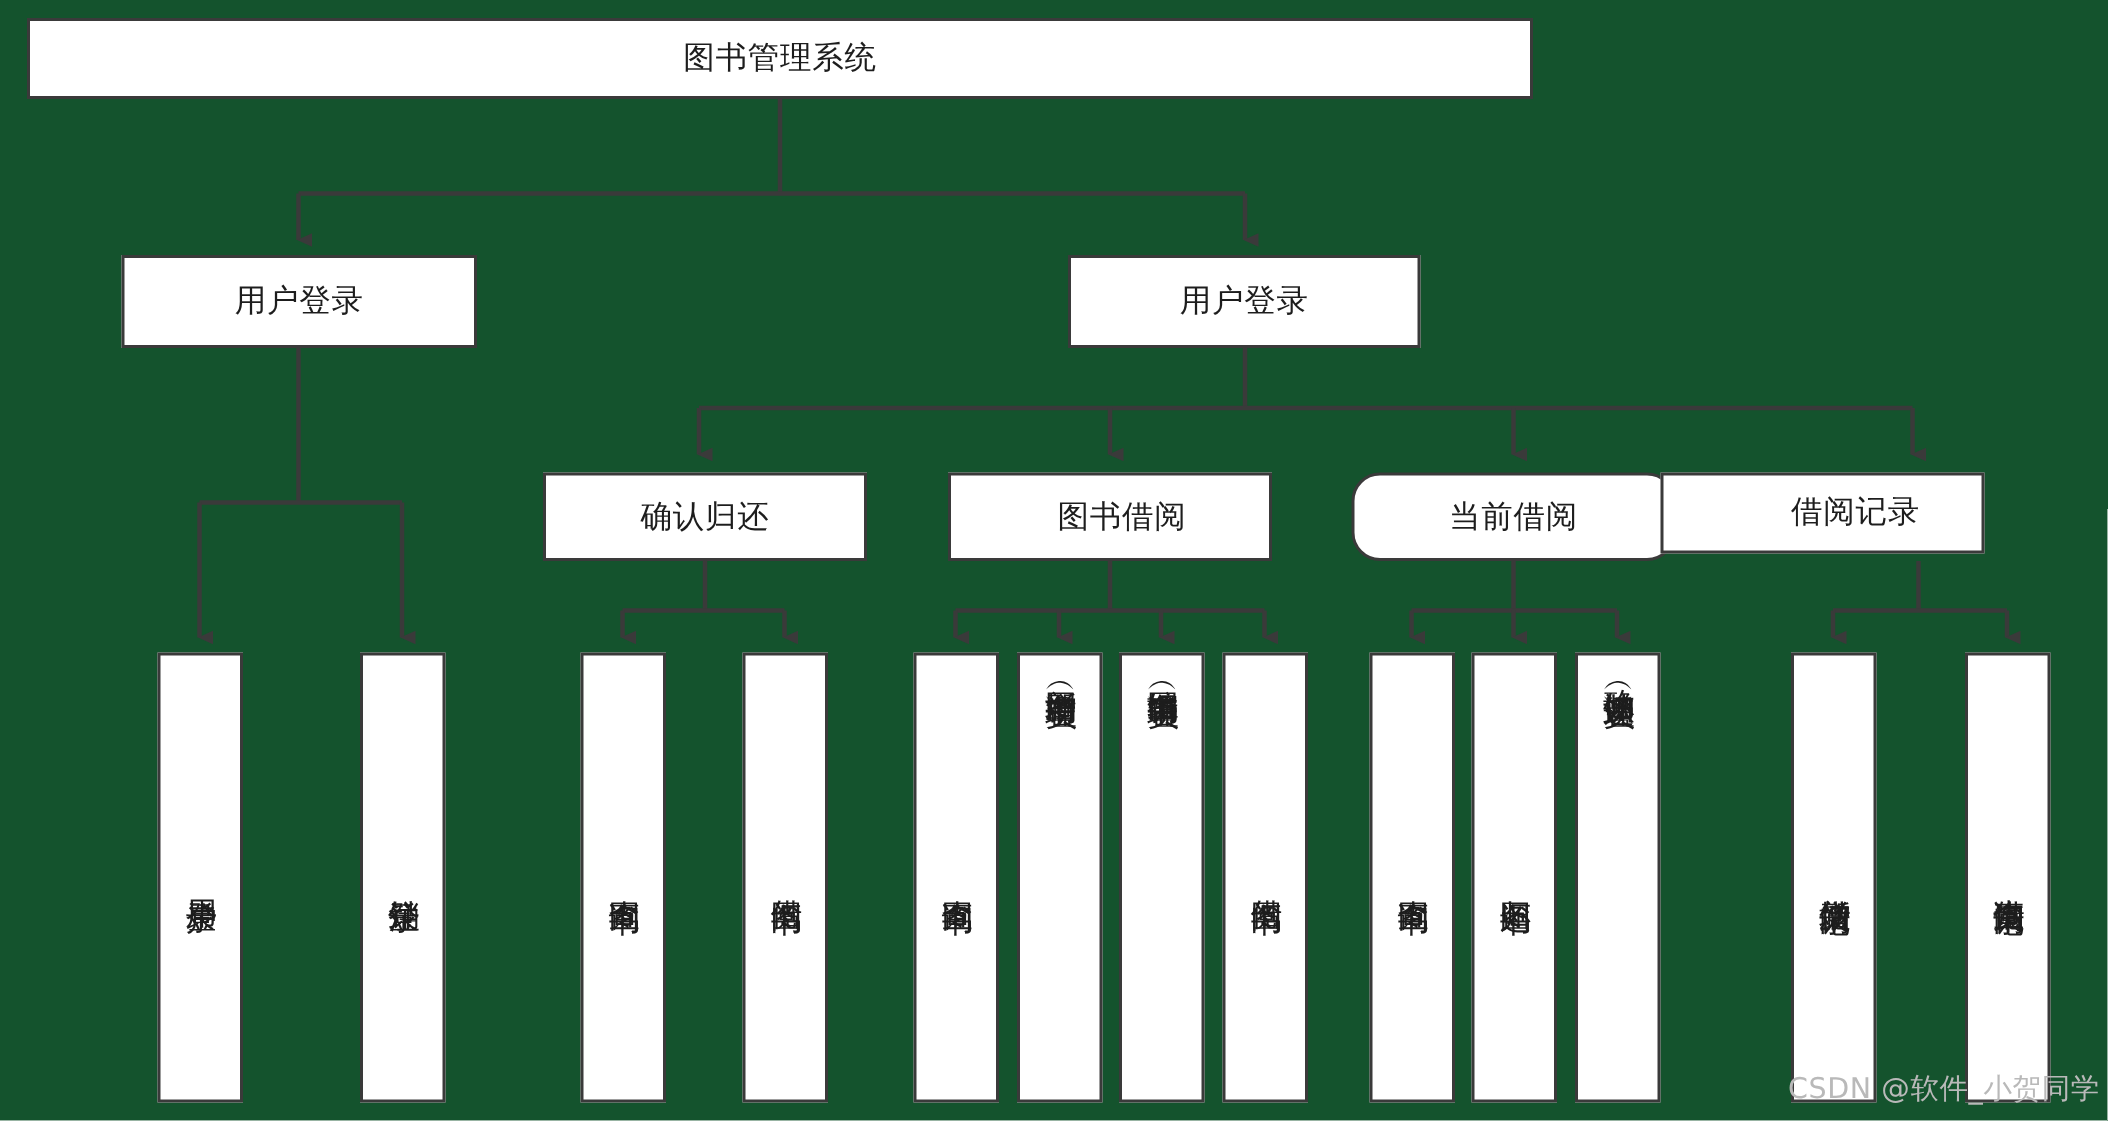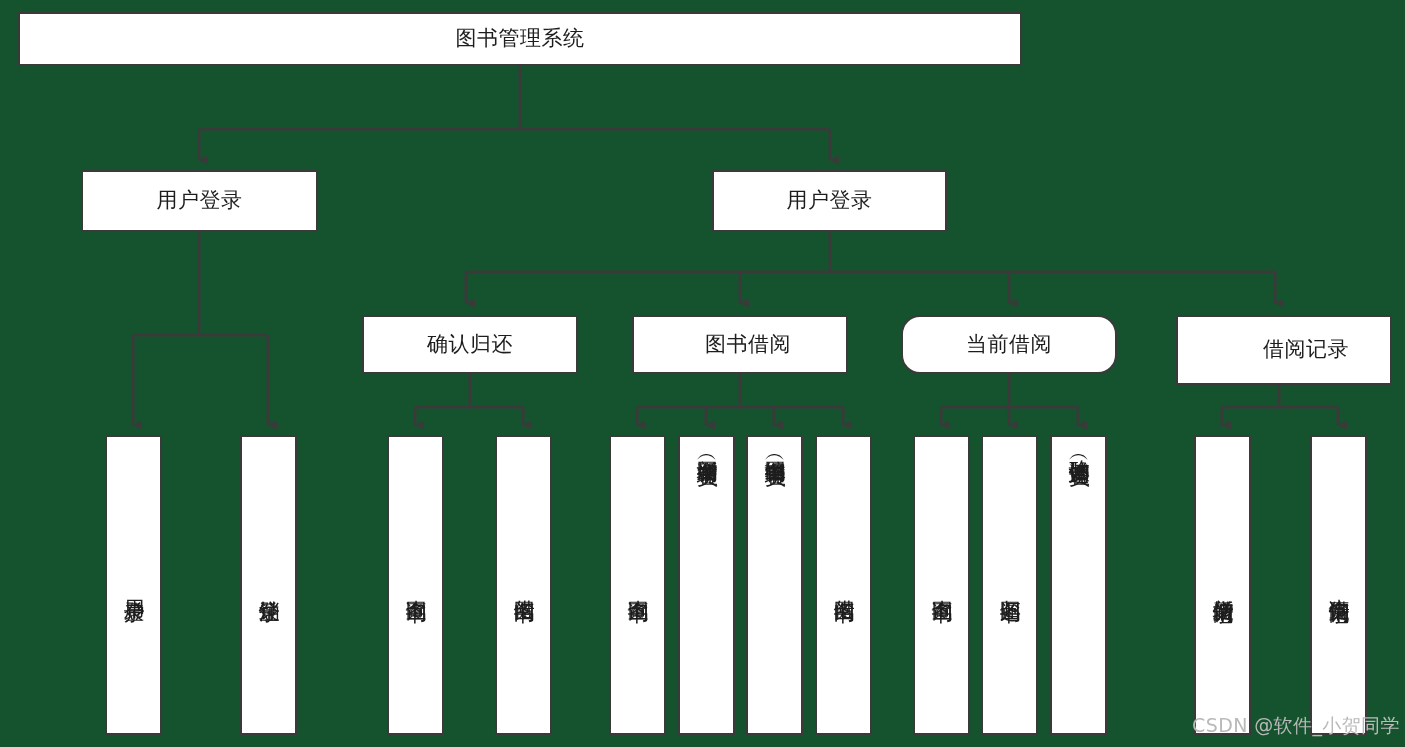--- a/index.html
+++ b/index.html
@@ -143,21 +143,21 @@
 
   <div class="node node-h" style="left:362px; top:315px; width:216px; height:59px;">
     <span class="node-label">确认归还</span>
   </div>
   <div class="node node-h" style="left:632px; top:315px; width:216px; height:59px;padding-left:16px;">
     <span class="node-label">图书借阅</span>
   </div>
   <div class="node node-h" style="left:901px; top:315px; width:216px; height:59px;border-radius:19px;">
     <span class="node-label">当前借阅</span>
   </div>
-  <div class="node node-h" style="left:1176px; top:315px; width:216px; height:70px;padding-left:44px;">
+  <div class="node node-h" style="left:1107px; top:315px; width:216px; height:54px;padding-left:44px;">
     <span class="node-label">借阅记录</span>
   </div>
 
   <div class="node node-v v-center" style="left:105px; top:435px; width:57px; height:300px;">
     <span class="node-label">用户登录</span>
   </div>
   <div class="node node-v v-center" style="left:240px; top:435px; width:57px; height:300px;">
     <span class="node-label">注销登录</span>
   </div>
 

